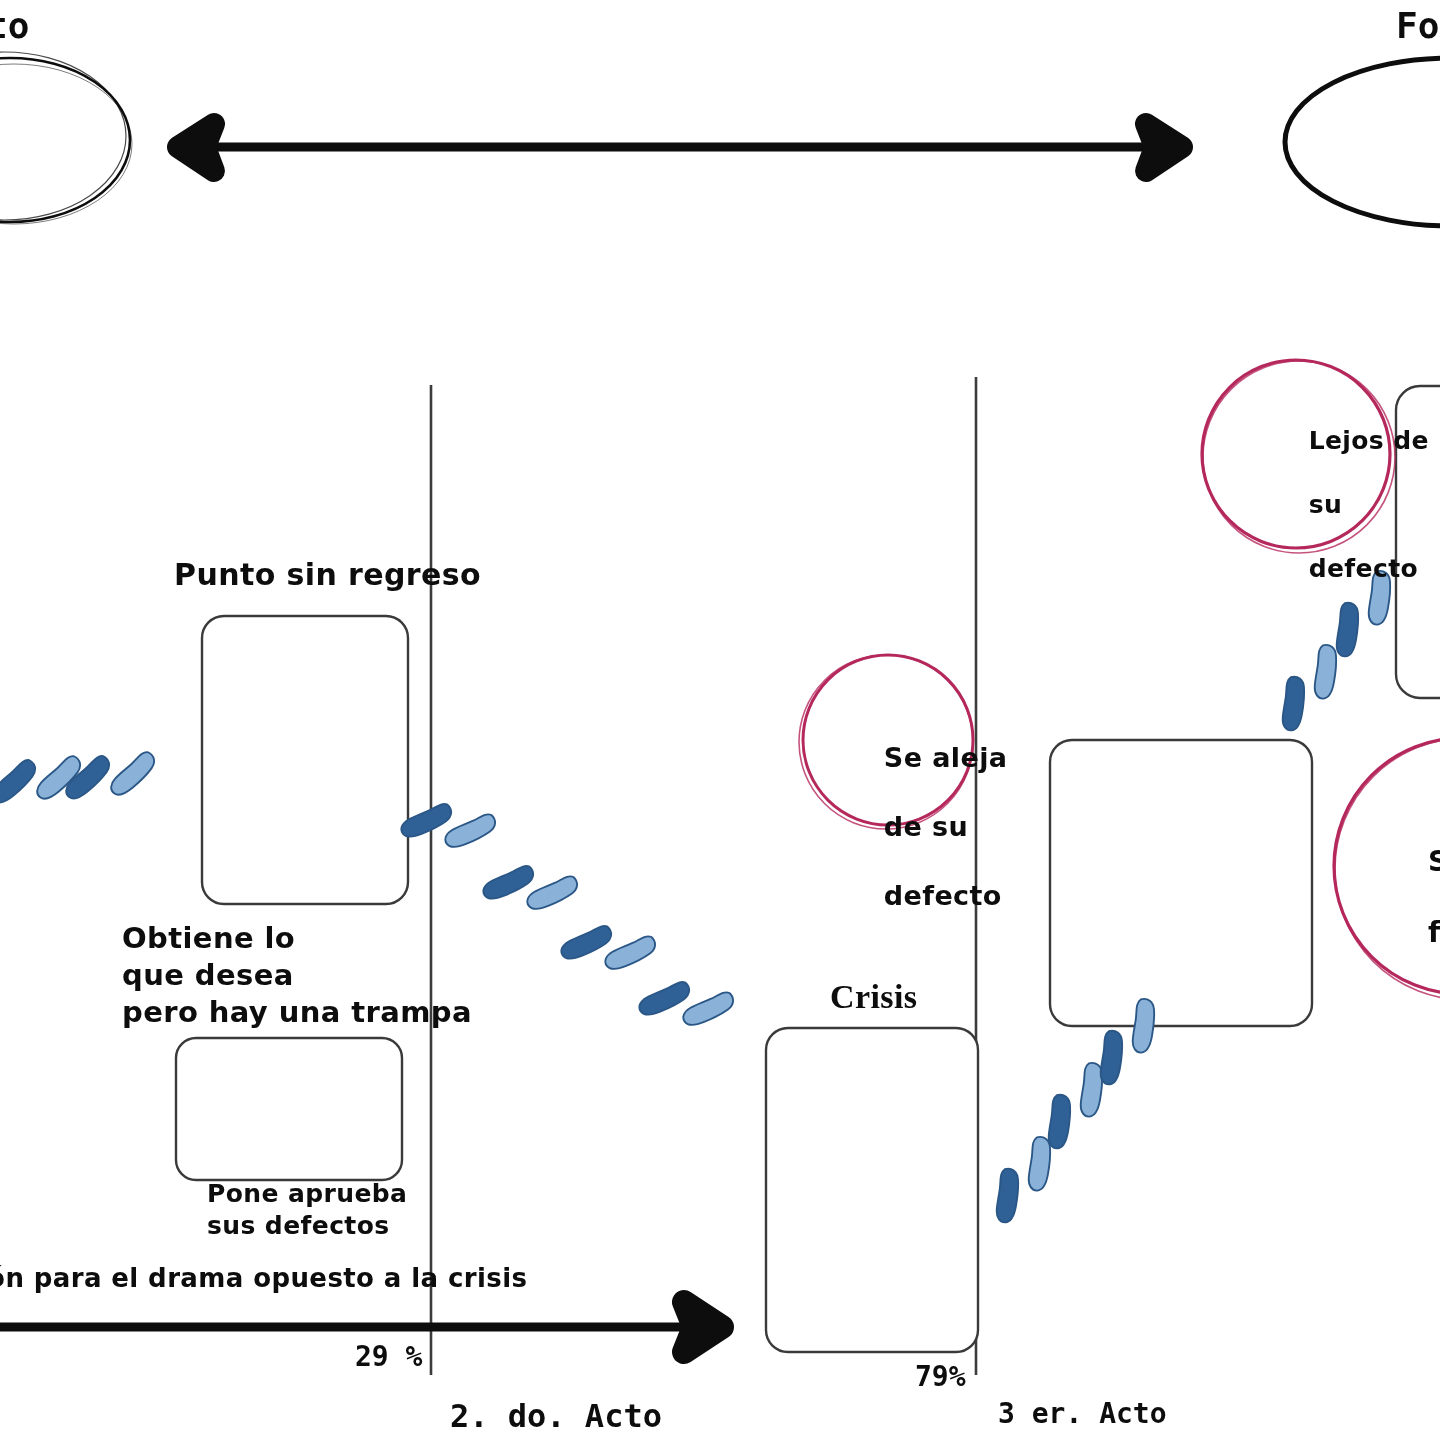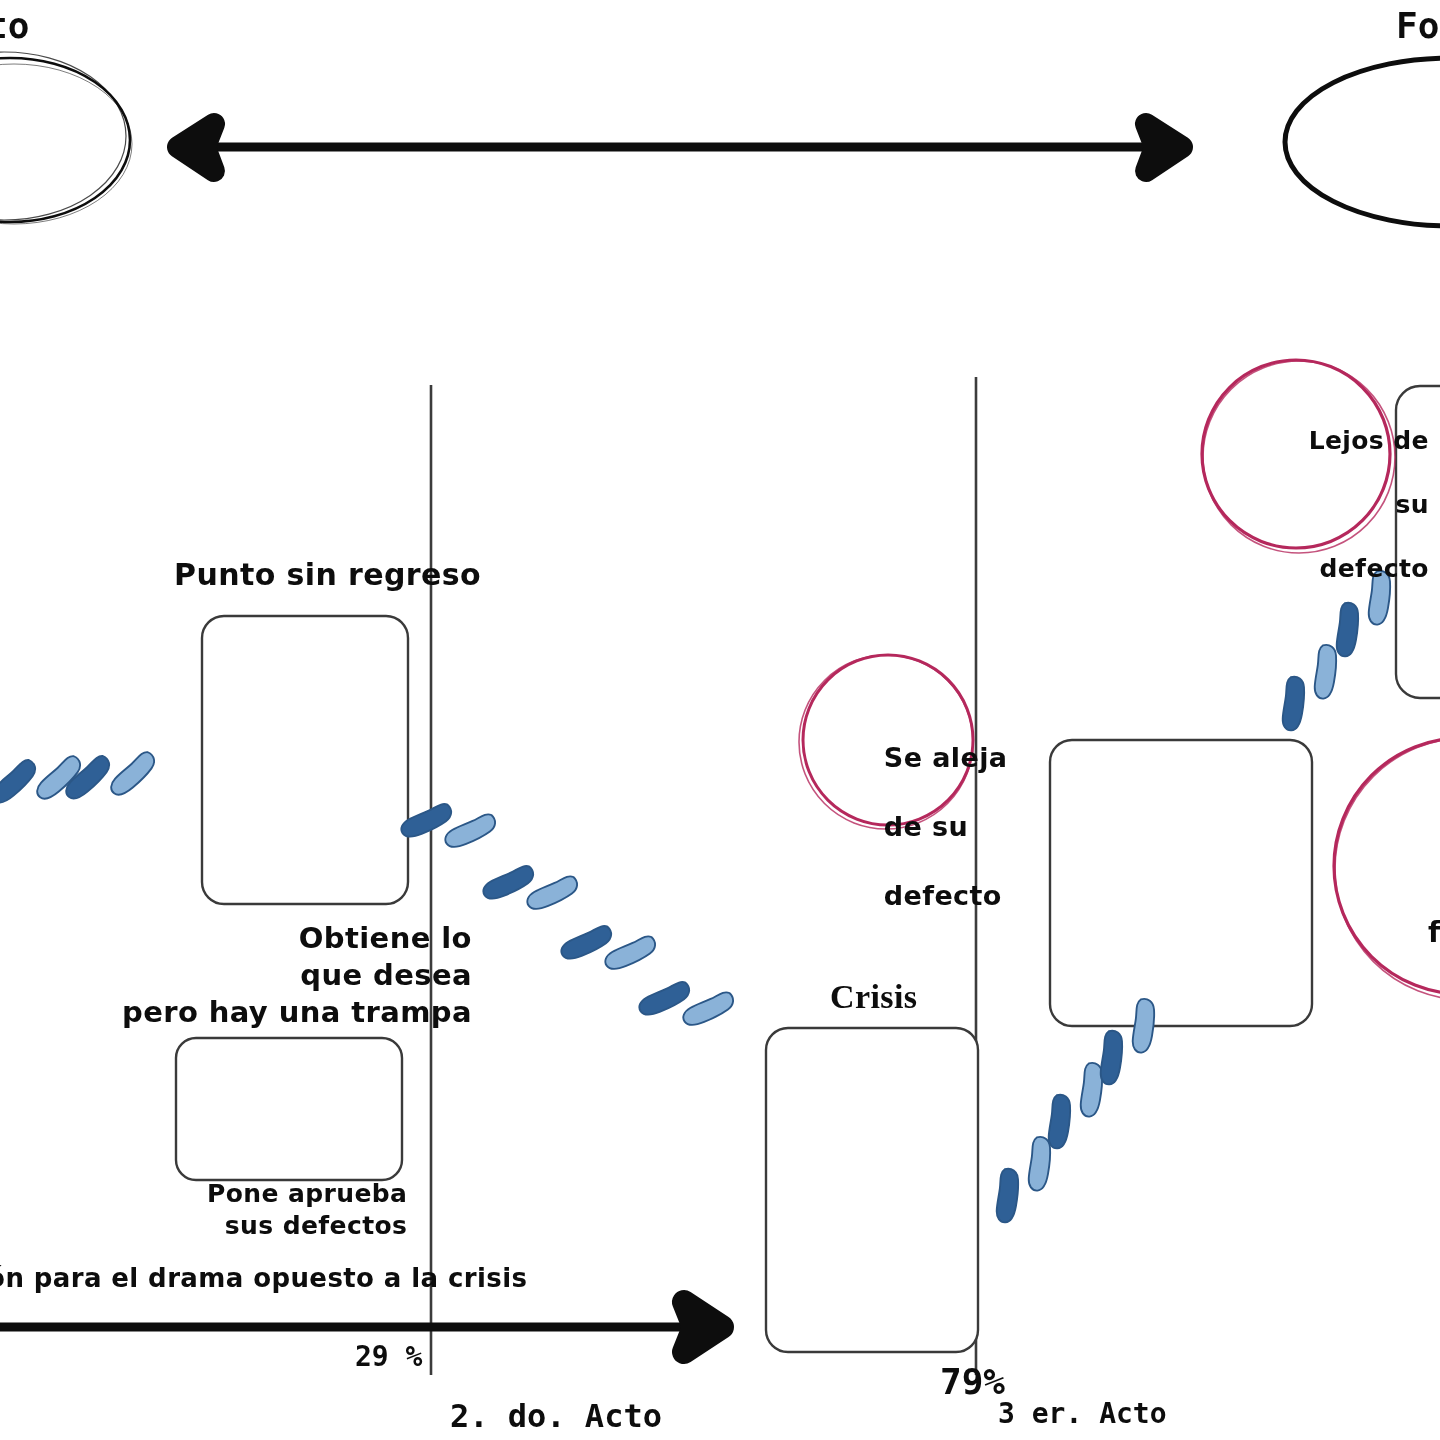--- a/index.html
+++ b/index.html
@@ -31,21 +31,20 @@
   .lbl {
     position: absolute;
     font-family: "DejaVu Sans", sans-serif;
     color: #0d0d0d;
     white-space: pre;
     line-height: 1.28;
   }
   .handwrite {
     font-weight: 600;
     letter-spacing: 0.4px;
-    text-align: right;
   }
   .monolbl {
     font-family: "DejaVu Sans Mono", monospace;
     font-weight: 700;
     letter-spacing: 0px;
   }
 </style>
 </head>
 <body>
 
@@ -206,18 +205,18 @@
 
     <div class="lbl handwrite" style="left:1367px; top:808px; font-size:28px;">
       <span>Sé</span><br>
       <span>forta</span>
     </div>
 
     <div class="lbl monolbl" style="left:355px; top:1339px; font-size:28px;">29 %</div>
 
     <div class="lbl monolbl" style="left:450px; top:1396px; font-size:32px;">2. do. Acto</div>
 
-    <div class="lbl monolbl" style="left:915px; top:1359px; font-size:36px;margin-left:25px;">79%</div>
+    <div class="lbl monolbl" style="left:915px; top:1359px; font-size:28px;">79%</div>
 
     <div class="lbl monolbl" style="left:998px; top:1396px; font-size:28px;text-align:center;">3 er. Acto</div>
 
   </div>
 </div>
 
 </body></html>

